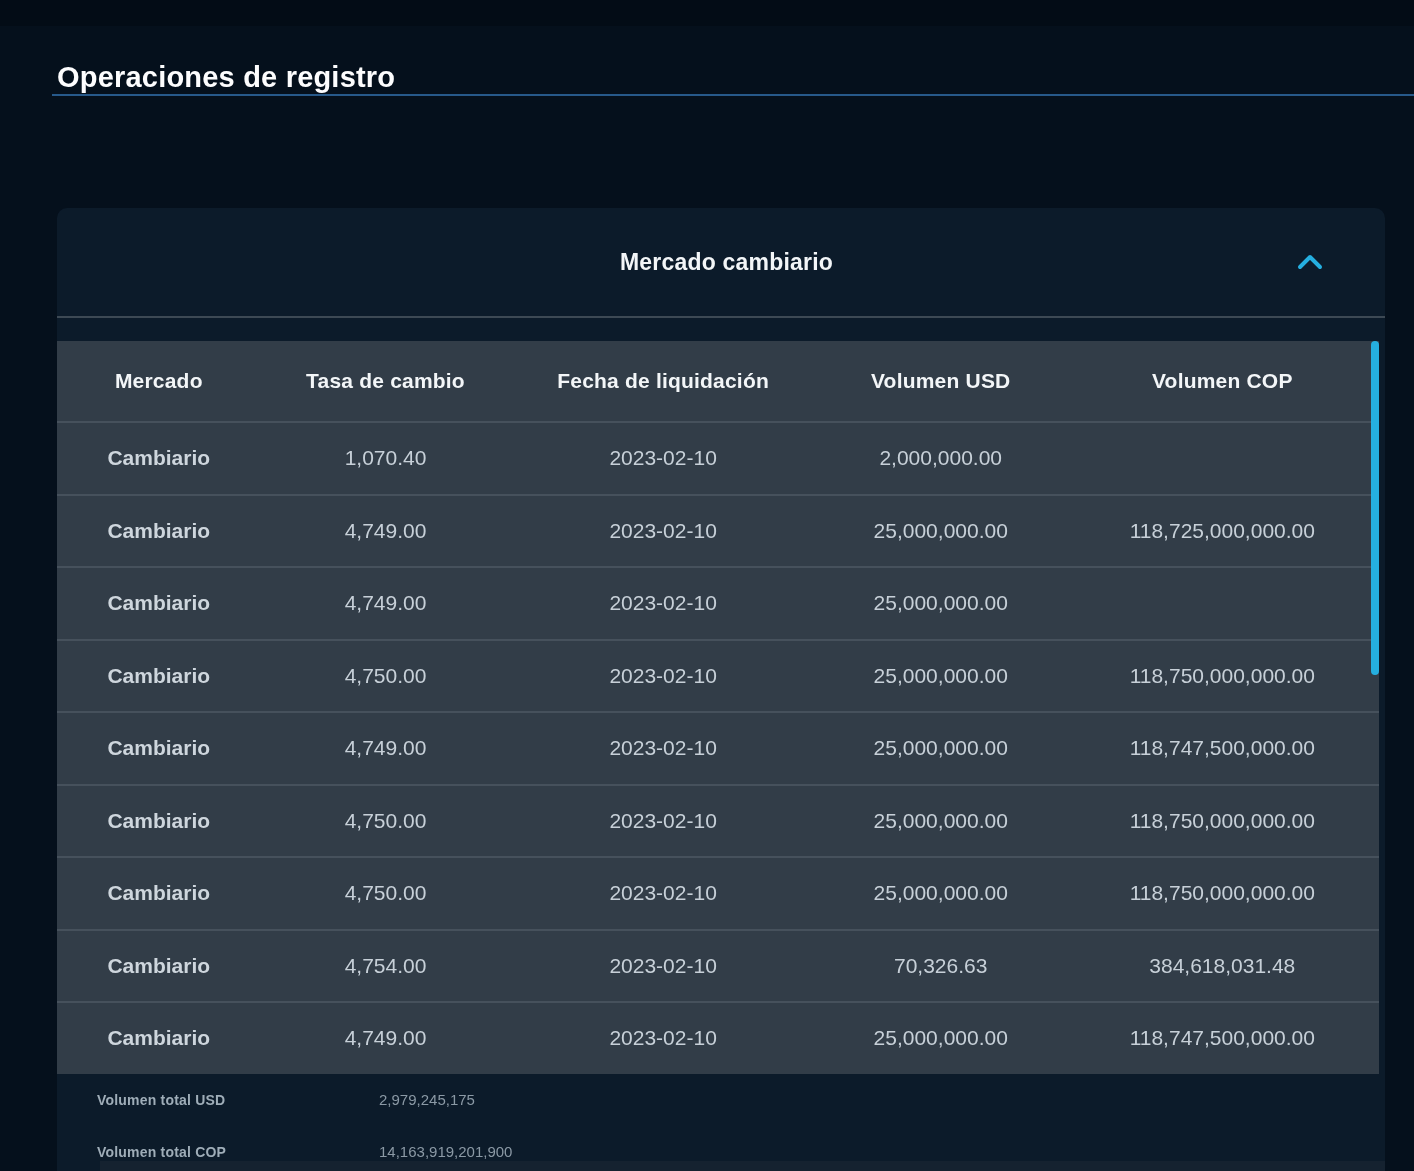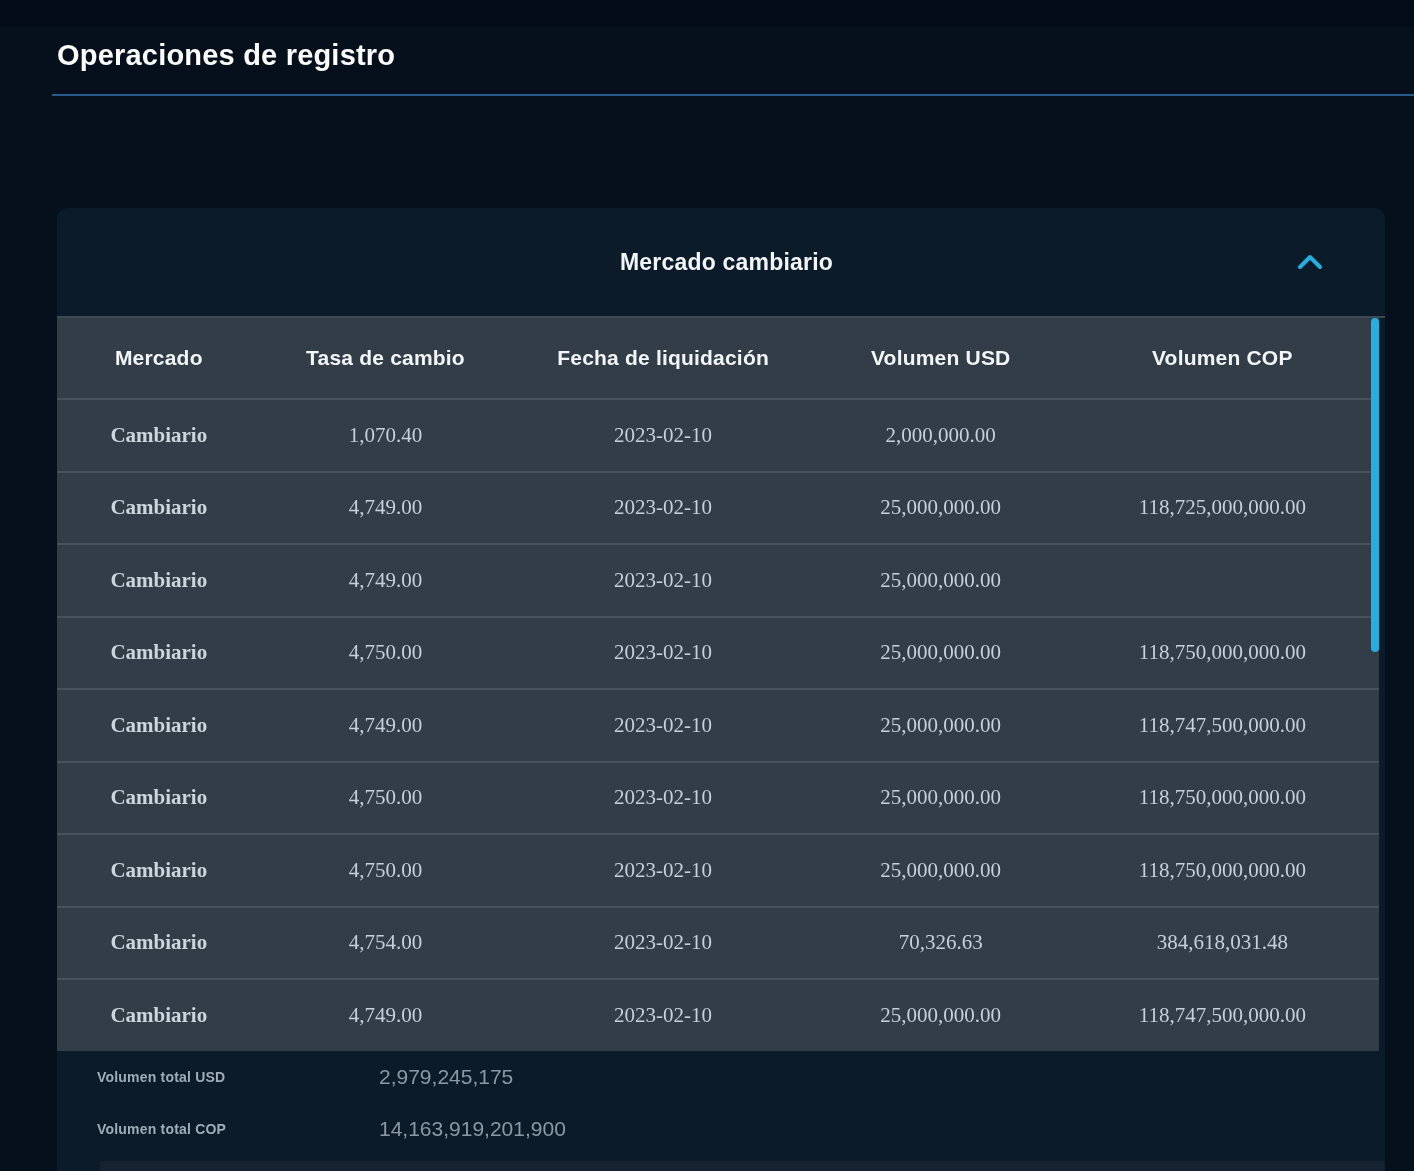--- a/index.html
+++ b/index.html
@@ -21,21 +21,21 @@
   *{box-sizing:border-box;}
   html,body{margin:0;padding:0;}
   body{
     width:1414px;height:1171px;
     background:var(--page-bg);
     font-family:"Liberation Sans", sans-serif;
     overflow:hidden;position:relative;
   }
   .top-bar{position:absolute;left:0;top:0;width:1414px;height:26px;background:var(--top-bar-bg);}
   .page-title{
-    position:absolute;left:57px;top:20px;
+    position:absolute;left:57px;top:42px;
     font-size:29px;font-weight:700;color:#fdfdfe;letter-spacing:.2px;
   }
   .title-rule{
     position:absolute;left:52px;top:94px;width:1362px;height:2px;
     background:var(--underline-blue);
   }
   .panel{
     position:absolute;left:57px;top:208px;width:1328px;height:963px;
     background:var(--panel-bg);
     border-radius:10px 10px 0 0;
@@ -45,47 +45,47 @@
     height:108px;display:flex;align-items:center;justify-content:center;
     position:relative;cursor:pointer;
   }
   .panel-title{font-size:23px;font-weight:700;color:var(--header-text);letter-spacing:.2px;margin-left:11px;}
   .chevron-btn{
     position:absolute;right:58px;top:50%;transform:translateY(-50%);
     width:34px;height:26px;display:flex;align-items:center;justify-content:center;
     cursor:pointer;background:transparent;border:none;padding:0;
   }
   .panel-divider{height:2px;width:100%;background:var(--panel-divider);}
-  .table{position:relative;width:1322px;}
+  .table{position:relative;width:1322px;margin-top:23px;}
   .thead{
     display:flex;height:80px;background:var(--row-bg);align-items:center;
   }
   .th{
     font-size:21px;font-weight:700;color:var(--header-text);
     text-align:center;letter-spacing:.2px;
   }
   .tr{
     display:flex;height:72.5px;background:var(--row-bg);align-items:center;
     border-top:2px solid var(--divider);
   }
-  .td{font-size:21px;color:var(--cell-text);text-align:center;font-family:Liberation Serif, serif;}
+  .td{font-size:21px;color:var(--cell-text);text-align:center;}
   .td.col0{font-weight:700;color:var(--cell-text-bold);}
   .col0{width:15.4%;}
   .col1{width:18.9%;}
   .col2{width:23.1%;}
   .col3{width:18.9%;}
   .col4{width:23.7%;}
   .scroll-thumb{
     position:absolute;top:0;right:0;width:8px;height:334px;
     border-radius:4px;background:var(--accent-cyan);cursor:pointer;
   }
   .totals{padding:0 0 0 40px;}
   .total-line{display:flex;align-items:center;height:52px;}
   .total-label{font-size:14px;font-weight:700;color:var(--total-label);width:282px;letter-spacing:.2px;}
-  .total-value{font-size:21px;color:var(--total-value);}
+  .total-value{font-size:15px;color:var(--total-value);}
   .bottom-strip{
     position:absolute;left:43px;right:0;bottom:0;height:10px;
     background:var(--bottom-strip);
   }
 </style>
 </head>
 <body>
 
 <div class="top-bar"></div>
 

